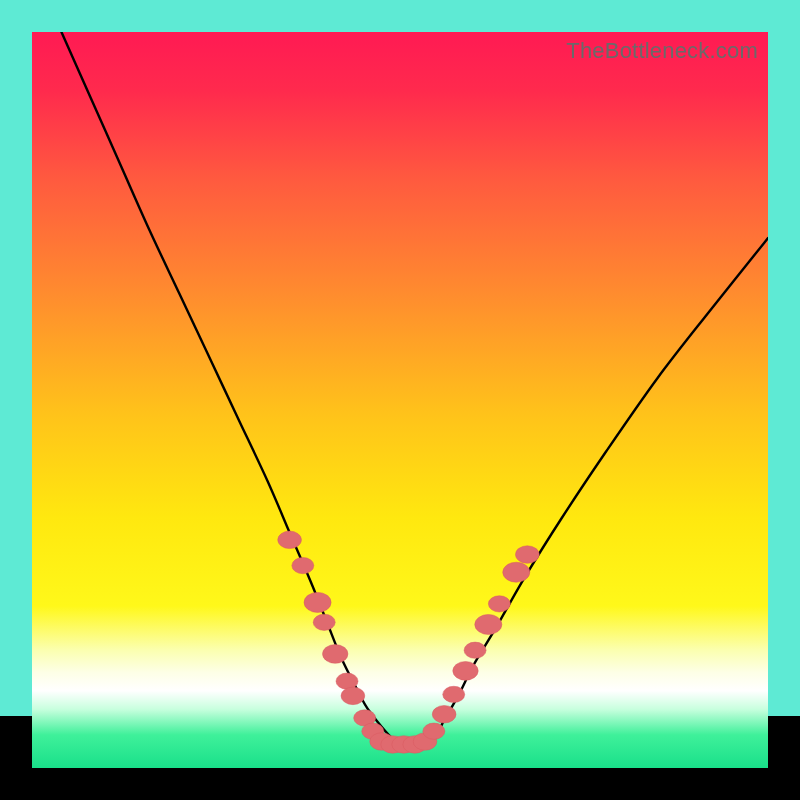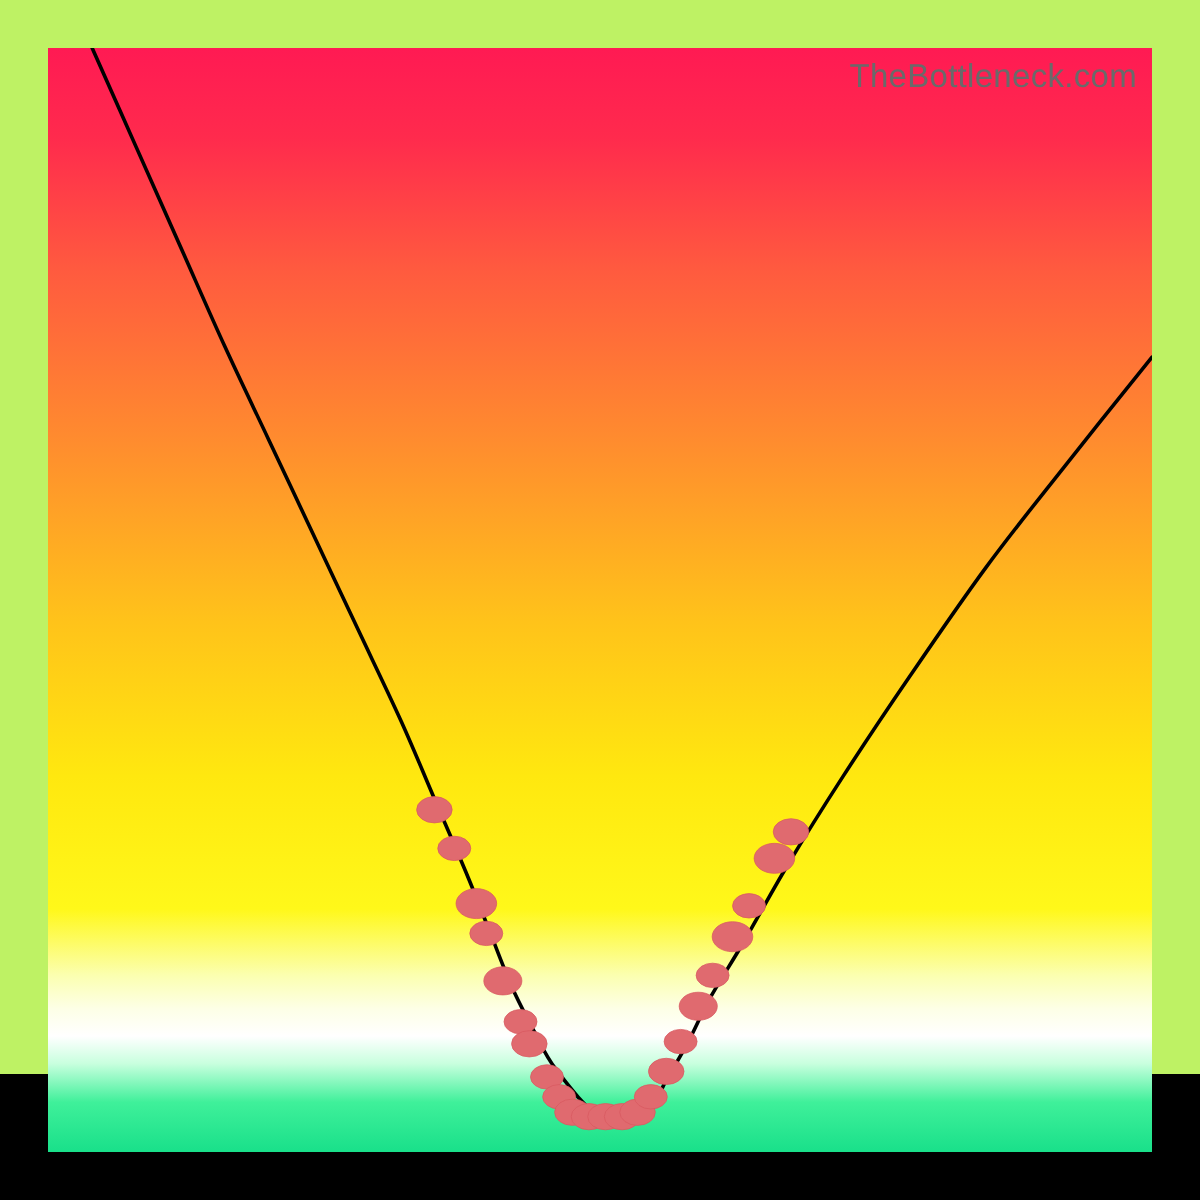--- a/index.html
+++ b/index.html
@@ -8,21 +8,21 @@
     width: 800px;
     height: 800px;
     overflow: hidden;
     background: #000;
     font-family: Arial, Helvetica, sans-serif;
   }
   .frame {
     position: relative;
     width: 800px;
     height: 716px;
-    background: #bef264;
+    background: #5eead4;
   }
   .plot-area {
     position: absolute;
     left: 32px;
     top: 32px;
     width: 736px;
     height: 736px;
     overflow: hidden;
   }
   .gradient-bg {

